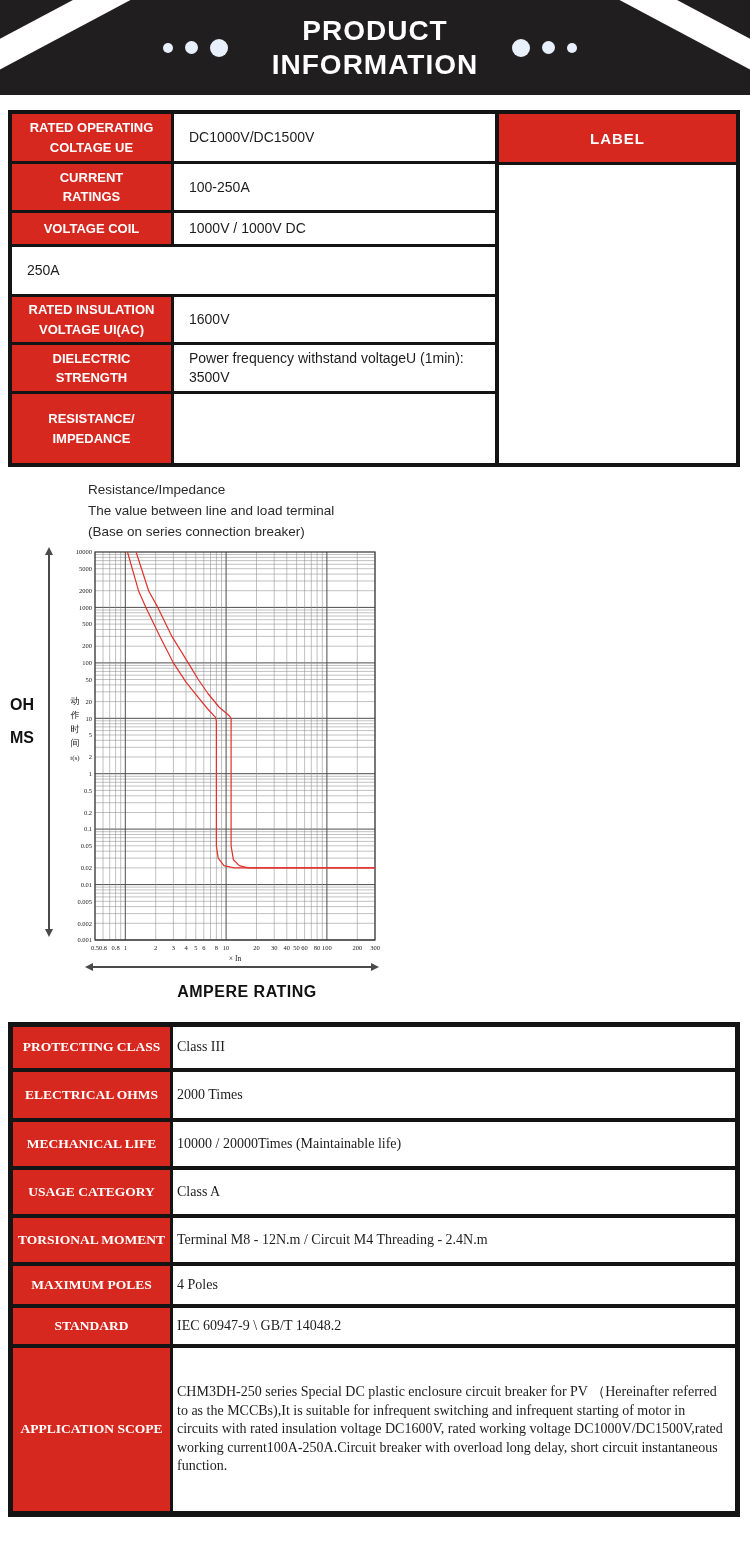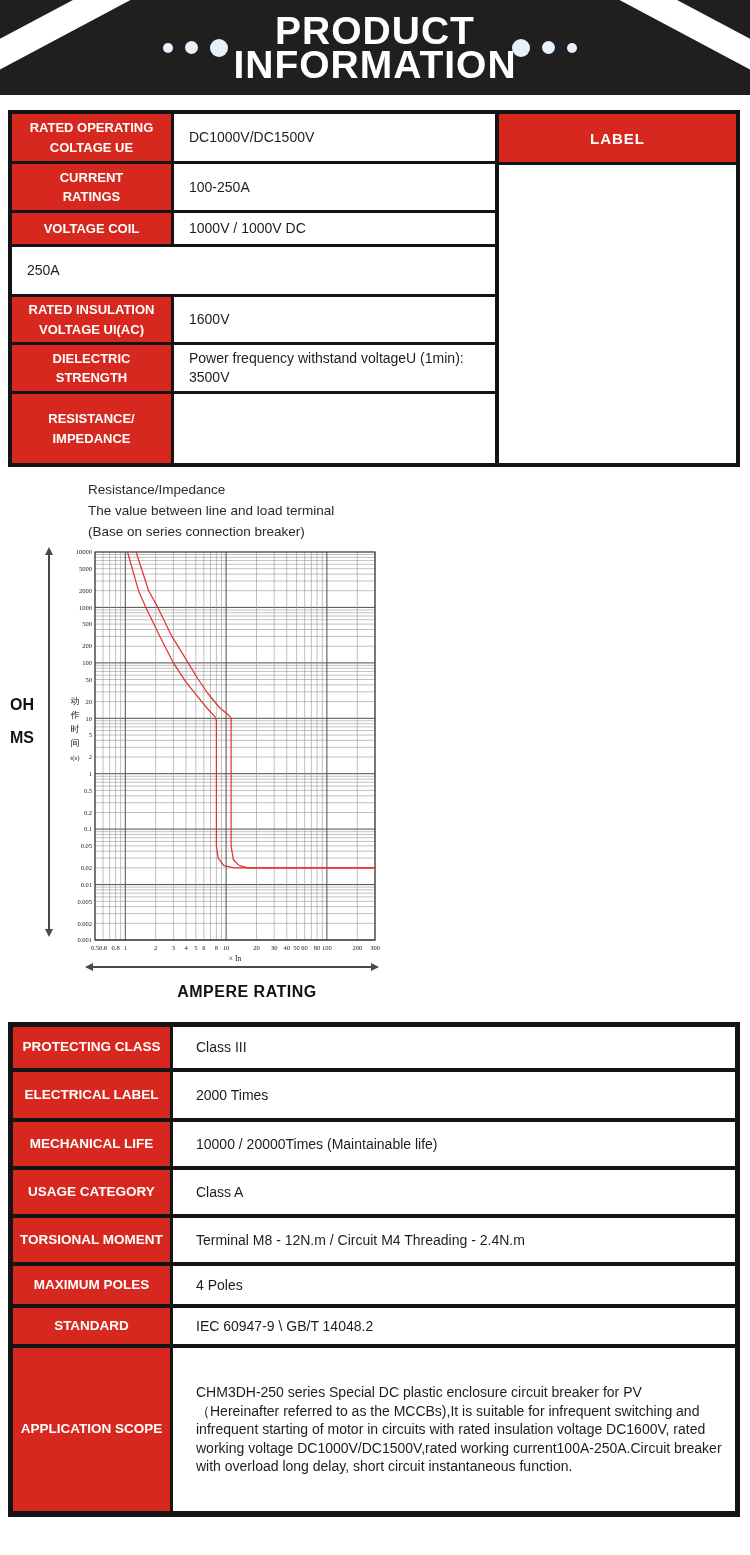--- a/index.html
+++ b/index.html
@@ -14,21 +14,21 @@
     width:750px;height:1555px;position:relative;overflow:hidden;
     font-family:"Liberation Sans", sans-serif;color:#222;
   }
   
   .banner{position:absolute;left:0;top:0;width:750px;height:95px;background:var(--banner);overflow:hidden;}
   .stripe{position:absolute;background:#ffffff;height:27px;width:210px;top:14px;}
   .stripe.left{left:-55px;transform:rotate(-28deg);}
   .stripe.right{right:-55px;transform:rotate(28deg);}
   .banner-title{
     position:absolute;left:0;top:14px;width:750px;text-align:center;color:#fff;
-    font-weight:bold;font-size:39px;line-height:34px;letter-spacing:1px;white-space:pre-line;
+    font-weight:bold;font-size:28px;line-height:34px;letter-spacing:1px;white-space:pre-line;
   }
   .dots{position:absolute;top:0;height:95px;display:flex;align-items:center;gap:12px;}
   .dots.left{left:163px;}
   .dots.right{left:512px;}
   .dot{background:var(--dot);border-radius:50%;}
   .dot.s{width:10px;height:10px;}
   .dot.m{width:13px;height:13px;}
   .dot.l{width:18px;height:18px;}
   
   .t1{position:absolute;left:8px;top:110px;width:732px;height:357px;display:flex;}
@@ -57,29 +57,29 @@
   #trip-chart{position:absolute;left:55px;top:546px;width:334px;height:424px;font-family:"Liberation Serif", serif;}
   .arrow{position:absolute;background:#4a4a4a;}
   .arrow.v{left:48px;top:554px;width:1.5px;height:376px;}
   .arrow.h{left:92px;top:966px;width:280px;height:1.5px;}
   .arrow.v::before,.arrow.v::after,.arrow.h::before,.arrow.h::after{content:"";position:absolute;border:solid transparent;}
   .arrow.v::before{left:-3.2px;top:-7px;border-width:0 4px 8px 4px;border-bottom-color:#4a4a4a;}
   .arrow.v::after{left:-3.2px;bottom:-7px;border-width:8px 4px 0 4px;border-top-color:#4a4a4a;}
   .arrow.h::before{top:-3.2px;left:-7px;border-width:4px 8px 4px 0;border-right-color:#4a4a4a;}
   .arrow.h::after{top:-3.2px;right:-7px;border-width:4px 0 4px 8px;border-left-color:#4a4a4a;}
   
-  .t2{position:absolute;left:8px;top:1022px;width:732px;height:495px;border:5px solid var(--ink);border-bottom:6px solid var(--ink);display:flex;flex-direction:column;background:#fff;}
+  .t2{position:absolute;left:8px;top:1022px;width:732px;height:495px;border:5px solid var(--ink);border-bottom:6px solid var(--ink);display:flex;flex-direction:column;background:#fff;font-family:Liberation Serif, serif;}
   .t2-row{display:flex;border-bottom:4px solid var(--ink);}
   .t2-row:last-child{border-bottom:none;flex:1;}
   .t2-label{
     width:160px;background:var(--red);color:#fff;font-weight:bold;font-size:13.5px;line-height:1.4;
     display:flex;align-items:center;justify-content:center;text-align:center;
     border-right:3px solid var(--ink);padding:2px;
   }
-  .t2-value{flex:1;display:flex;align-items:center;padding:6px 12px 6px 23px;font-size:14px;line-height:1.33;color:#1d1d1d;white-space:pre-line;}
+  .t2-value{flex:1;display:flex;align-items:center;padding:6px 12px 6px 4px;font-size:14px;line-height:1.33;color:#1d1d1d;white-space:pre-line;}
   
   .t1 .r0{height:50px}.t1 .r1{height:49px}.t1 .r2{height:34px}.t1 .r3{height:50px}.t1 .r4{height:48px}.t1 .r5{height:49px}
   .t2 .r0{height:45px}.t2 .r1{height:50px}.t2 .r2{height:48px}.t2 .r3{height:48px}.t2 .r4{height:48px}.t2 .r5{height:42px}.t2 .r6{height:40px}
 </style>
 </head>
 <body>
 
 <header class="banner">
   <div class="stripe left"></div>
   <div class="stripe right"></div>
@@ -287,21 +287,21 @@
   </svg>
 <div class="arrow h"></div>
 <div class="ampere">AMPERE RATING</div>
 
 <section class="t2">
   <div class="t2-row r0">
     <div class="t2-label">PROTECTING CLASS</div>
     <div class="t2-value">Class III</div>
   </div>
   <div class="t2-row r1">
-    <div class="t2-label">ELECTRICAL LABEL</div>
+    <div class="t2-label">ELECTRICAL OHMS</div>
     <div class="t2-value">2000 Times</div>
   </div>
   <div class="t2-row r2">
     <div class="t2-label">MECHANICAL LIFE</div>
     <div class="t2-value">10000 / 20000Times  (Maintainable life)</div>
   </div>
   <div class="t2-row r3">
     <div class="t2-label">USAGE CATEGORY</div>
     <div class="t2-value">Class A</div>
   </div>

